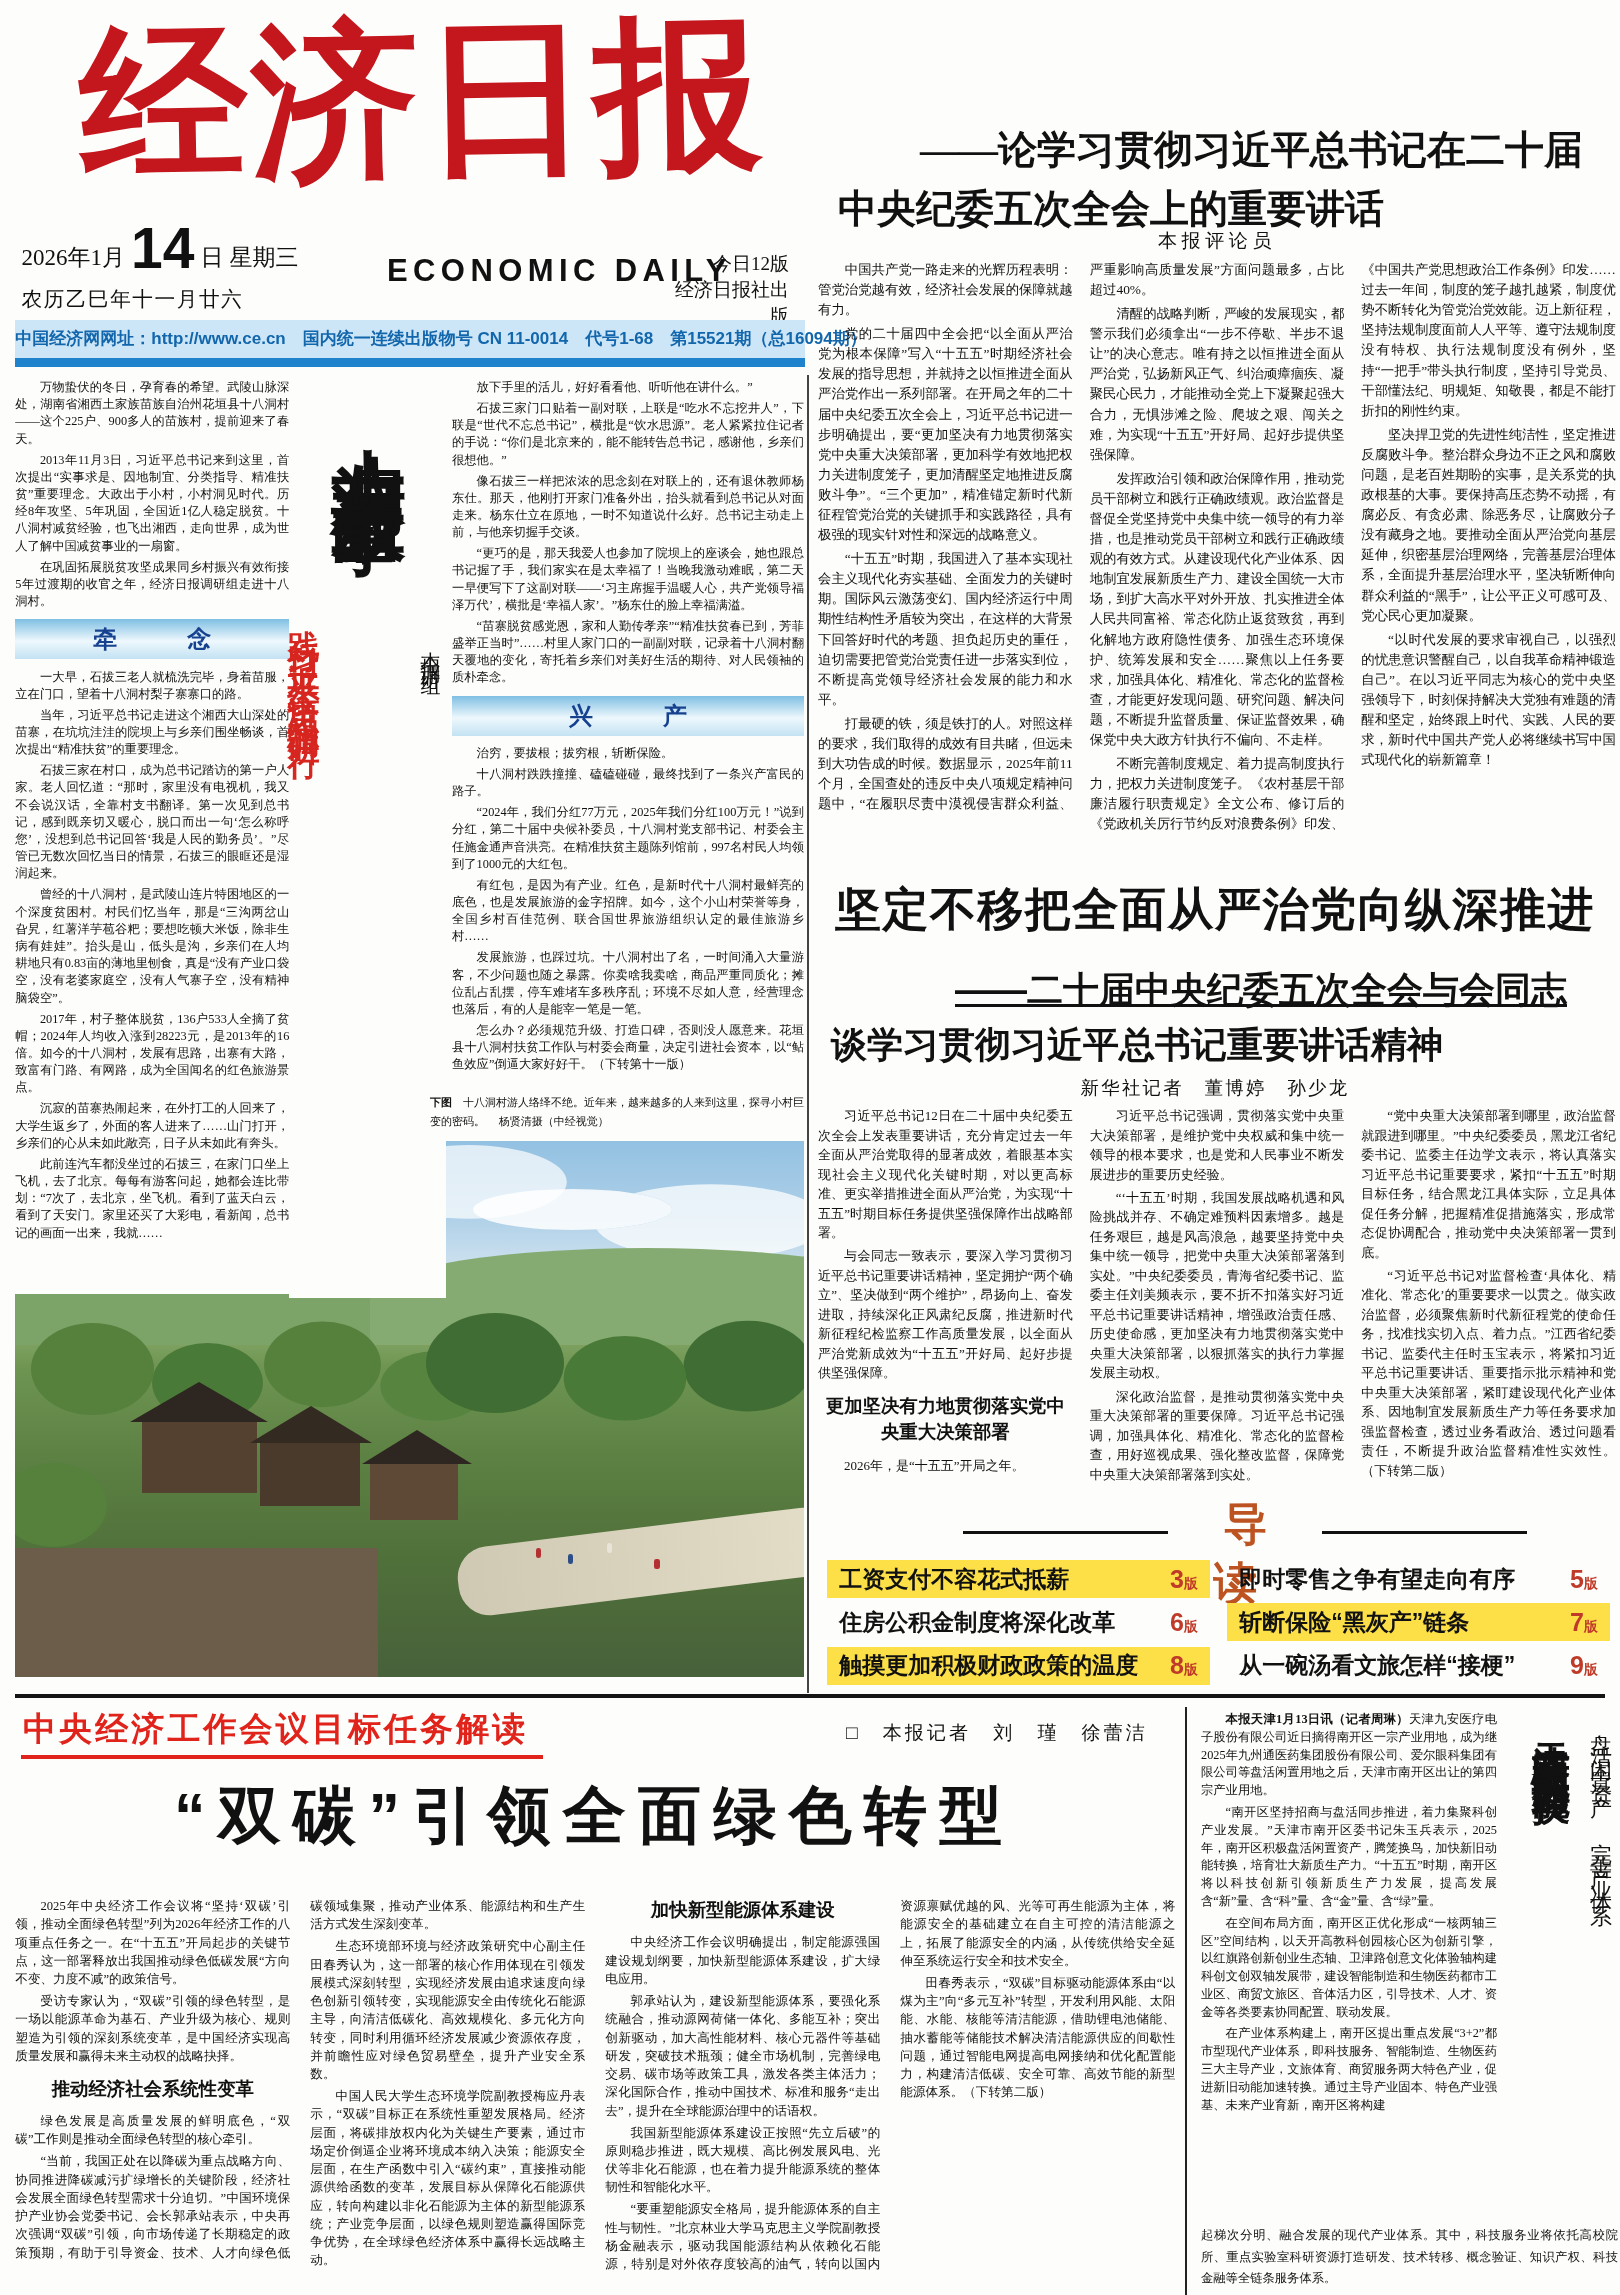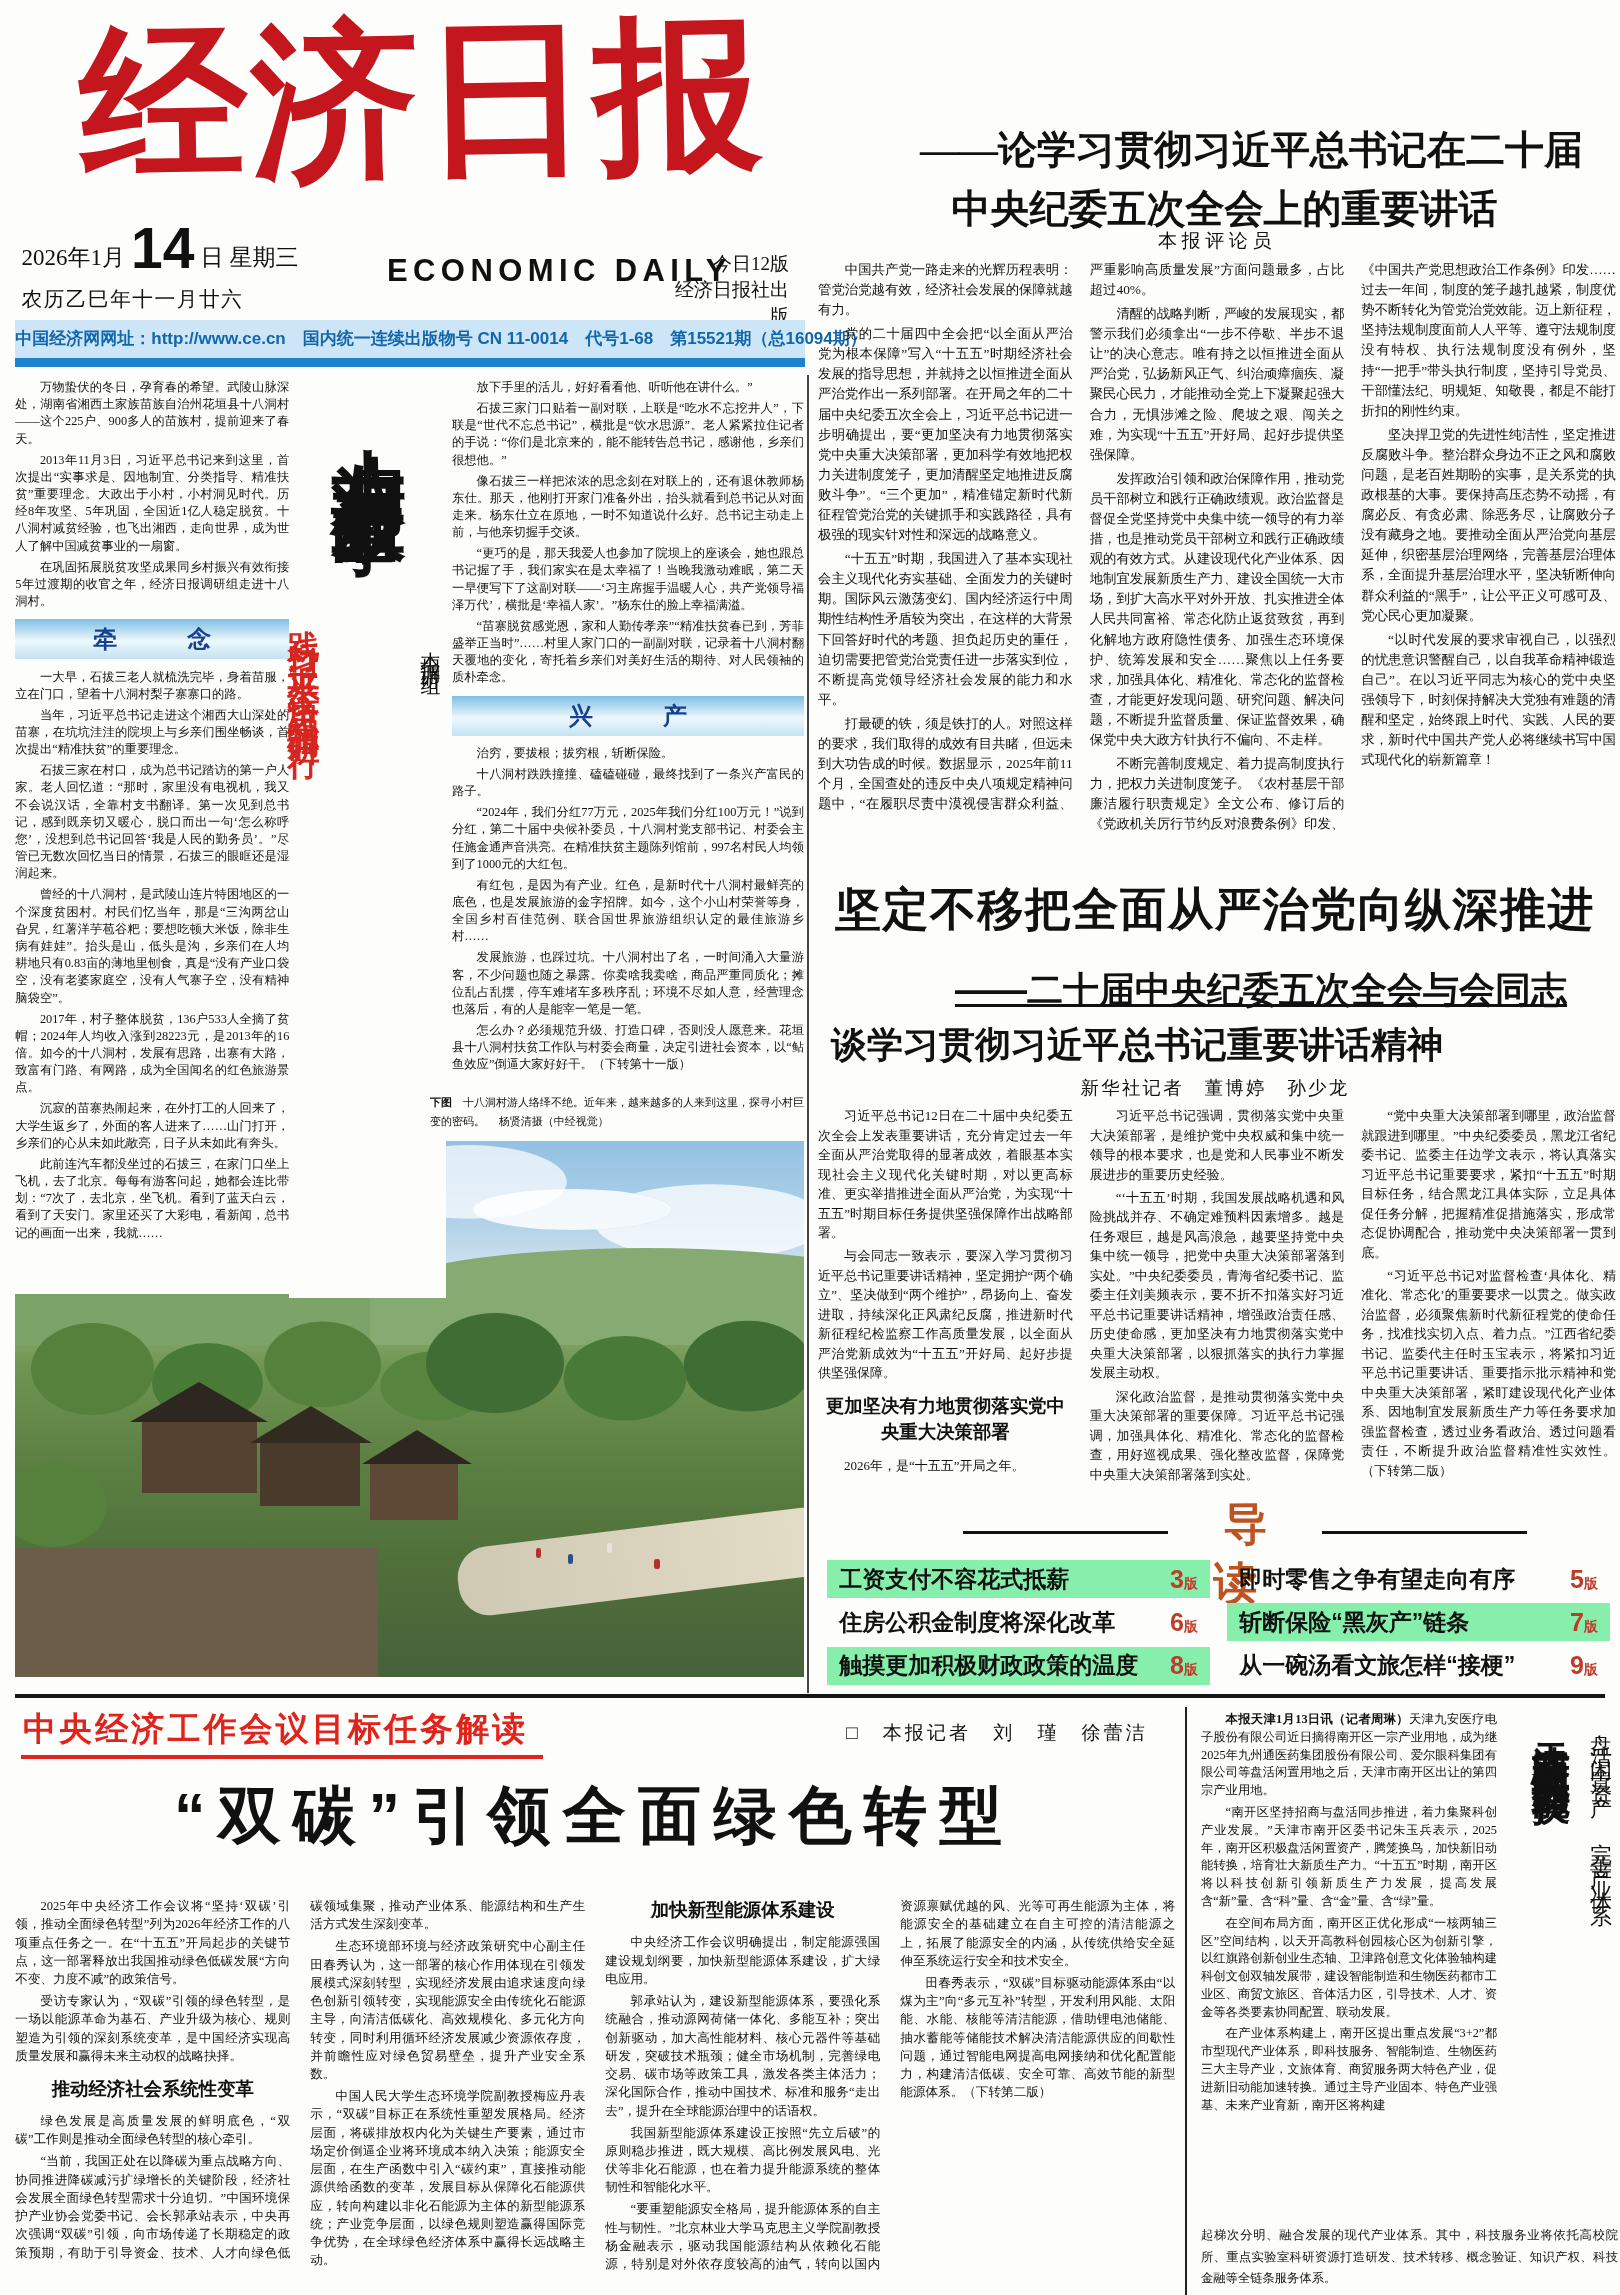--- a/index.html
+++ b/index.html
@@ -18,21 +18,21 @@
   .engname{left:387px;top:253px;width:299px;font-size:31px;font-weight:700;letter-spacing:5.4px;white-space:nowrap;}
   .pubcol{left:674px;top:251px;width:115px;text-align:right;font-size:19px;line-height:26px;}
   .bluebar{left:15.3px;top:320px;width:790px;height:38px;background:#cde6f7;color:#1266ac;
            font-weight:700;font-size:17px;line-height:38px;text-align:center;white-space:nowrap;}
   .blueline{left:15.3px;top:358px;width:790px;height:9.2px;background:#1e83cc;}
   
   .ed-headline{left:821px;top:24.5px;width:792px;text-align:center;font-size:48px;font-weight:900;
                letter-spacing:2.3px;white-space:nowrap;}
   .ed-sub1{left:821px;top:123px;width:792px;text-align:center;padding-left:69px;box-sizing:border-box;
            font-size:39px;font-weight:700;white-space:nowrap;}
-  .ed-sub2{left:838px;top:182px;width:773px;font-size:39px;font-weight:700;white-space:nowrap;text-align:center;}
+  .ed-sub2{left:838px;top:182px;width:773px;font-size:39px;font-weight:700;white-space:nowrap;}
   .ed-byline{left:821px;top:228px;width:792px;text-align:center;font-size:19px;letter-spacing:4.6px;}
   .ed-cols{left:818px;top:260px;width:798px;height:588px;column-count:3;column-gap:17px;
            column-fill:auto;overflow:hidden;font-size:13.4px;line-height:1.5;}
   
   .vrule1{left:807px;top:375px;width:1.5px;height:1318px;background:#444;}
   .hrule-main{left:15.3px;top:1694px;width:1590px;height:3.8px;background:#151515;}
   .vrule2{left:1185px;top:1707px;width:2.3px;height:588px;background:#222;}
   
   .f-col1{left:15.3px;top:379px;width:274px;height:915px;overflow:hidden;background:#fdfdfb;
           font-size:12.3px;line-height:1.4;}
@@ -65,21 +65,21 @@
   .ph-road{position:absolute;background:linear-gradient(90deg,#cfc9b4,#e4ddc8);border-radius:31px;}
   .ph-dot{position:absolute;width:5.4px;height:10px;border-radius:2.3px;}
   
   .dy-line{height:3.1px;background:#111;}
   .dy-title{left:1173px;top:1495px;width:145px;text-align:center;color:#bc5320;font-size:44px;
             font-weight:900;letter-spacing:20px;text-indent:20px;font-family:"Liberation Sans",sans-serif;}
   .dy-grid{left:827px;top:1560px;width:783px;display:grid;grid-template-columns:1fr 1fr;
            grid-auto-rows:38px;column-gap:17px;row-gap:5.4px;}
   .dy-item{display:flex;align-items:center;justify-content:space-between;padding:0 12.3px;
            font-size:23px;font-weight:700;font-family:"Liberation Sans",sans-serif;white-space:nowrap;}
-  .dy-item.peach{background:#86efac;}
+  .dy-item.peach{background:#fde047;}
   .dy-page{color:#bf3a28;font-size:25px;font-weight:700;}
   .dy-page .ban{font-size:13.8px;}
   
   .m-headline{left:815px;top:879px;width:800px;text-align:center;font-size:46px;font-weight:900;
               letter-spacing:1.5px;white-space:nowrap;}
   .m-sub1{left:815px;top:966px;width:800px;text-align:center;padding-left:92px;box-sizing:border-box;
           font-size:36px;font-weight:700;white-space:nowrap;text-decoration:underline;}
   .m-sub2{left:831px;top:1021px;width:785px;font-size:36px;font-weight:700;white-space:nowrap;}
   .m-byline{left:815px;top:1075px;width:800px;text-align:center;font-size:18.4px;letter-spacing:2.3px;}
   .m-cols{left:818px;top:1106px;width:798px;height:387px;column-count:3;column-gap:17px;

